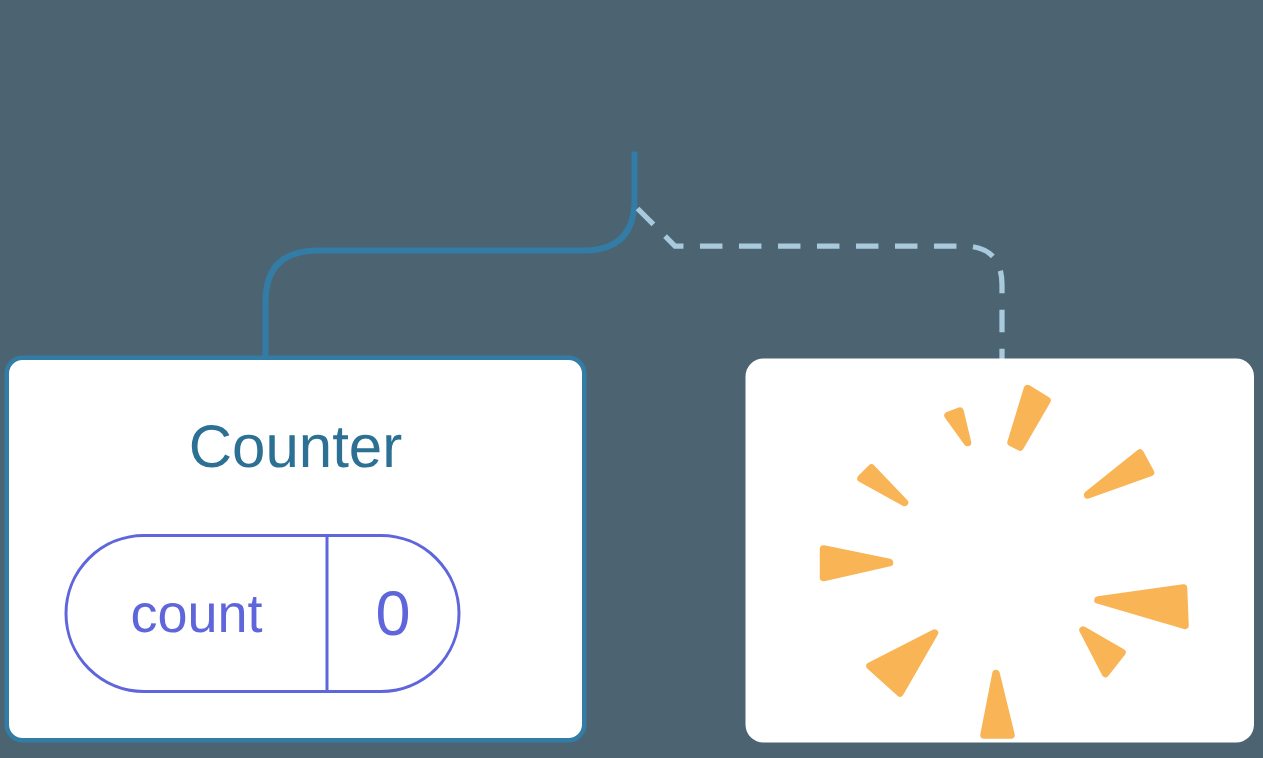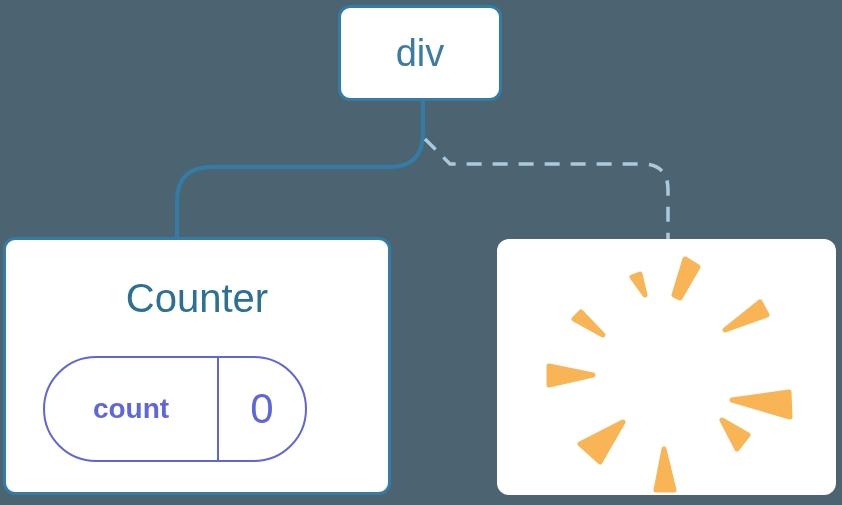--- a/index.html
+++ b/index.html
@@ -70,22 +70,21 @@
     display: flex;
     overflow: hidden;
     background: #ffffff;
   }
   .pill-key {
     width: 172px;
     display: flex;
     align-items: center;
     justify-content: center;
     color: #5f66db;
-    font-size: 28px;
-    font-weight: bold;
+    font-size: 36px;
   }
   .pill-value {
     flex: 1;
     border-left: 2.5px solid #5f66db;
     display: flex;
     align-items: center;
     justify-content: center;
     color: #5f66db;
     font-size: 42px;
   }
@@ -103,23 +102,20 @@
 </head>
 <body>
 
 <div class="canvas">
 
   <svg class="connectors" viewBox="0 0 842 505" fill="none">
     <path d="M 423 101 V 133 Q 423 167 389 167 H 212 Q 177 167 177 201 V 238" stroke-width="4" fill="none" stroke="#337ca6"></path>
     <path d="M 425 139 L 450 164 H 642 Q 668 164 668 190 V 240" stroke-width="3.5" fill="none" stroke-dasharray="15 11" stroke="#a9c9dd"></path>
   </svg>
 
-  <div class="node-root">
-    <span class="label">div</span>
-  </div>
 
   <div class="card counter">
     <div class="counter-title">Counter</div>
     <div class="state-pill">
       <div class="pill-key">count</div>
       <div class="pill-value">0</div>
     </div>
   </div>
 
   <div class="card removed">

